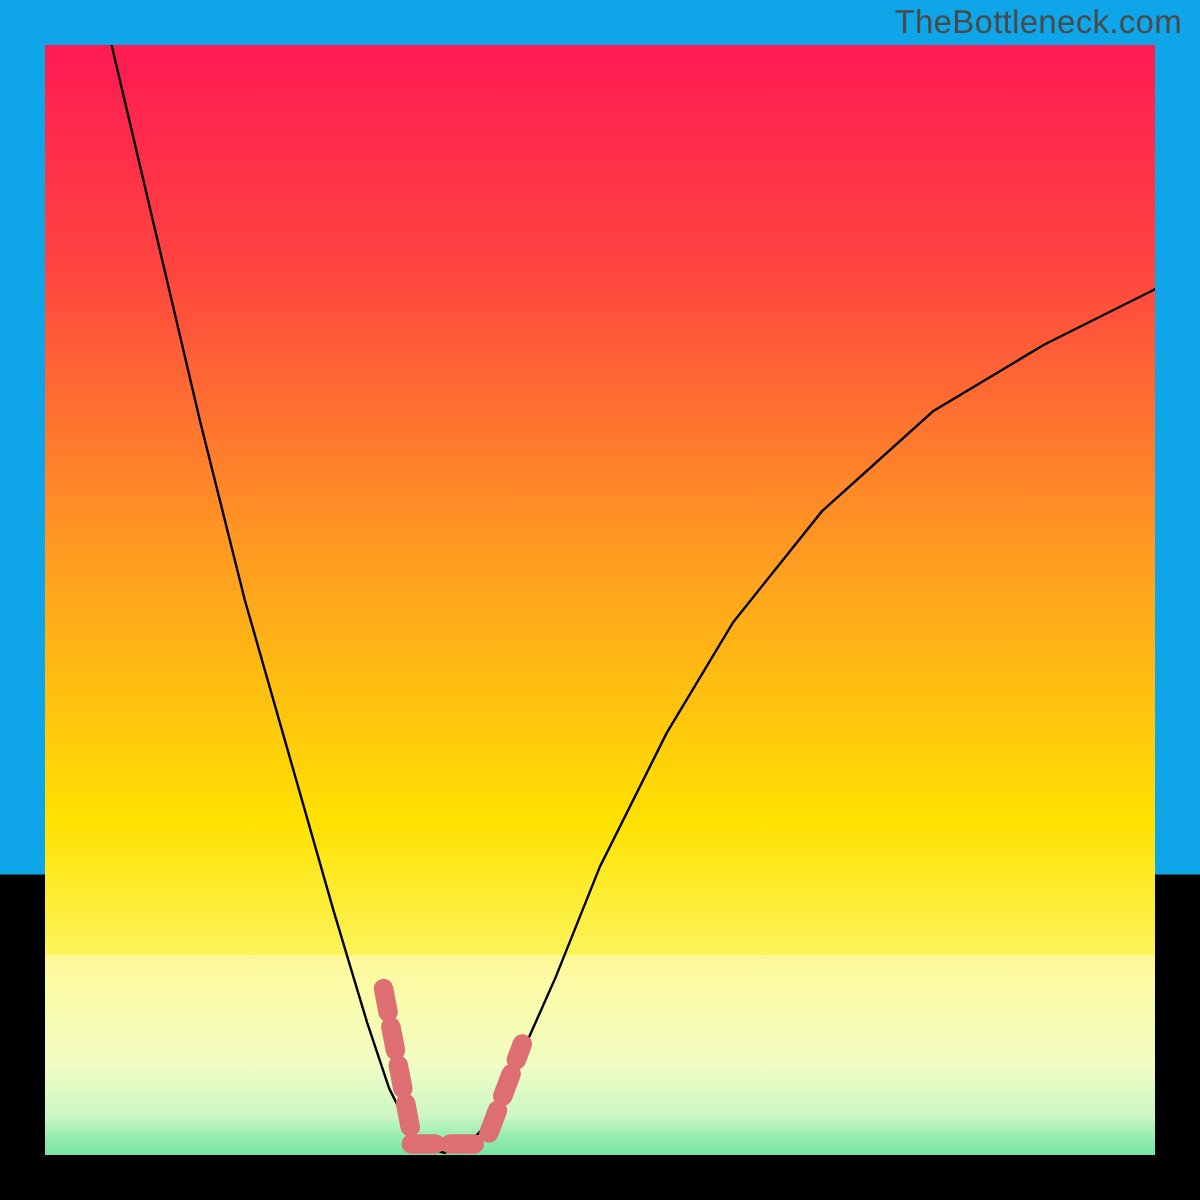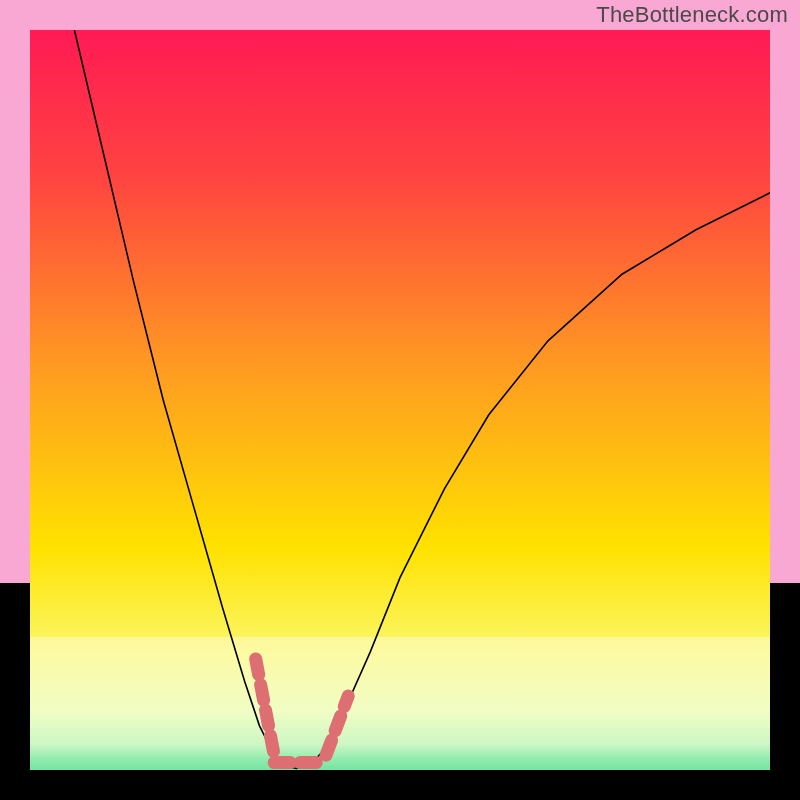--- a/index.html
+++ b/index.html
@@ -8,21 +8,21 @@
     width: 800px;
     height: 800px;
     overflow: hidden;
     background: #000;
     font-family: Arial, Helvetica, sans-serif;
   }
   .outer {
     position: relative;
     width: 800px;
     height: 583px;
-    background: #f9a8d4;
+    background: #0ea5e9;
   }
   .watermark {
     position: absolute;
     top: 2px;
     right: 12px;
     color: #4a4a4a;
     font-size: 22px;
     font-weight: 400;
     letter-spacing: 0.2px;
     z-index: 20;

